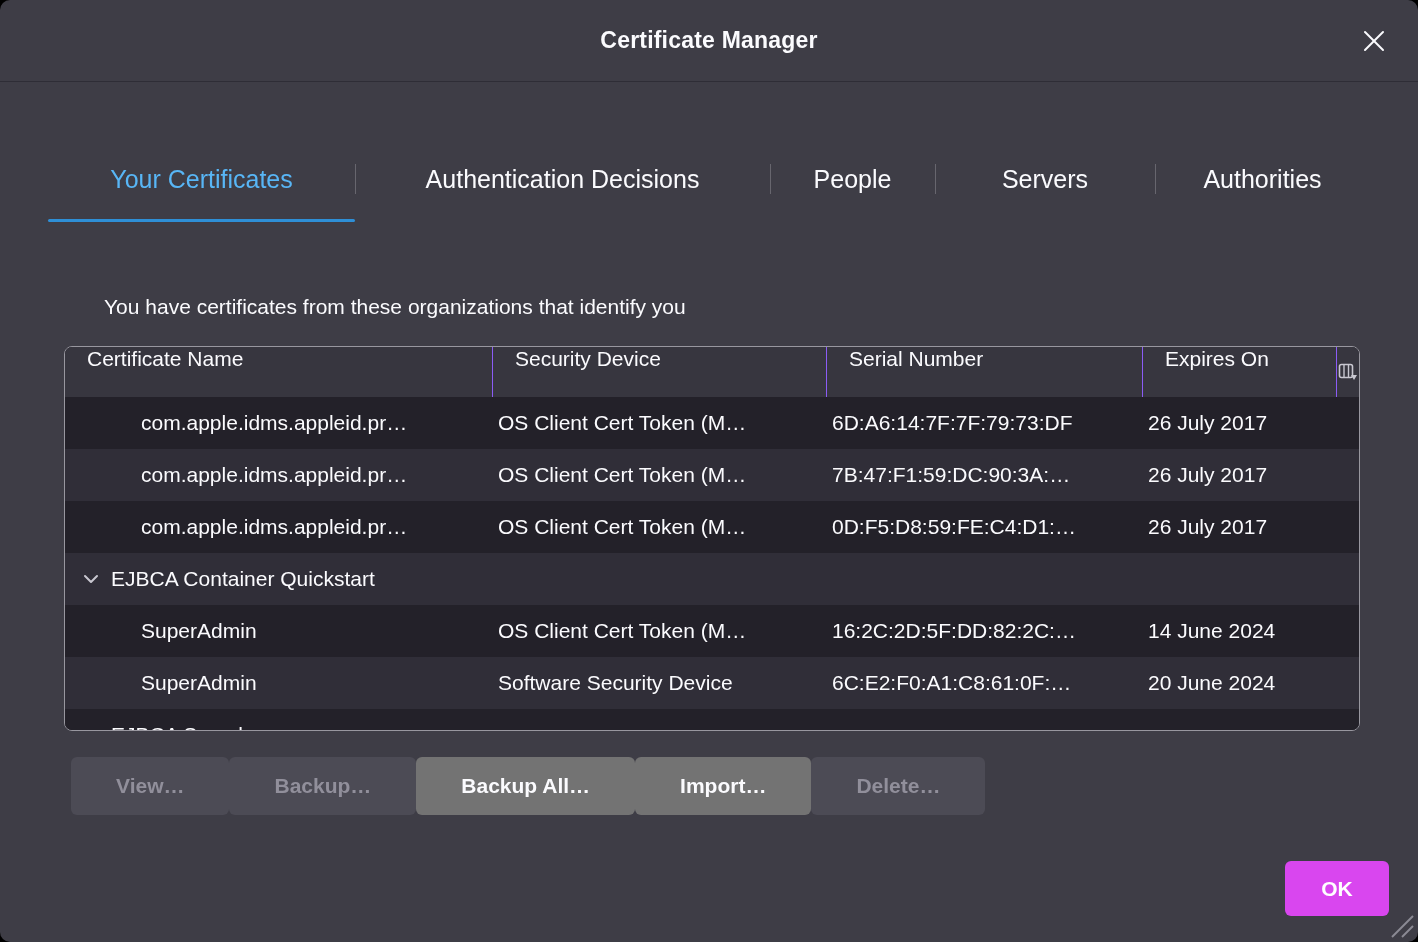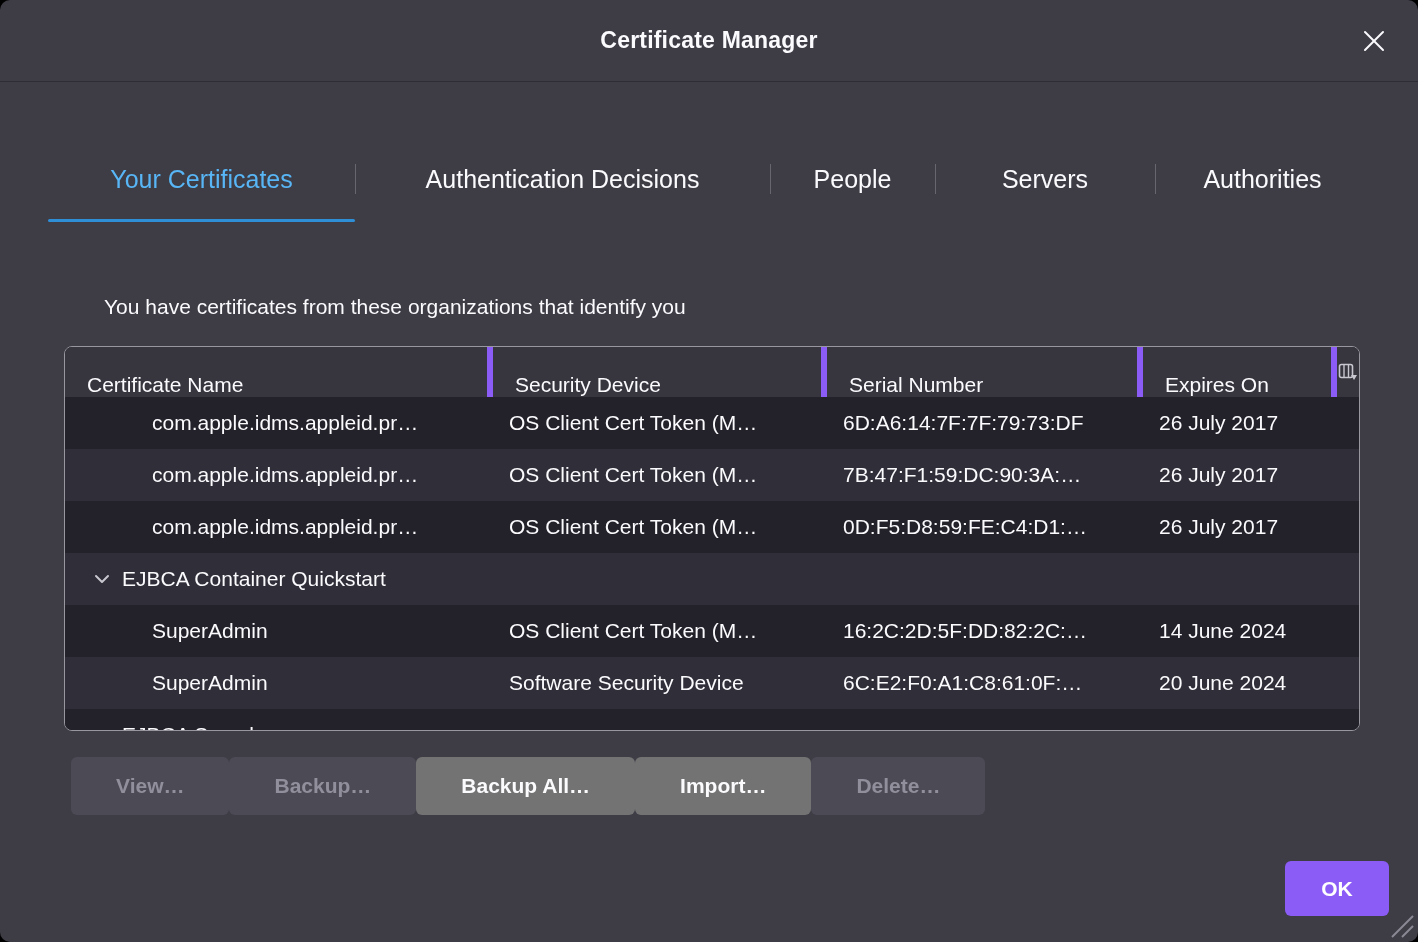--- a/index.html
+++ b/index.html
@@ -58,37 +58,37 @@
   .table {
     position:absolute; top:346px; left:64px; width:1296px; height:385px;
     border:1px solid #98979f; border-radius:8px; overflow:hidden;
     background:#232129;
   }
   .thead {
     display:grid; grid-template-columns:428px 334px 316px 194px 22px;
     height:50px; background:#37363f;
   }
   .th {
-    display:flex; align-items:flex-end; padding-left:22px;
-    font-size:21px; border-right:6px solid #8b5cf6;
+    display:flex; align-items:flex-start; padding-left:22px;
+    font-size:21px; border-right:1px solid #8b5cf6;
     white-space:nowrap; overflow:hidden; cursor:pointer;
   }
   .picker-cell {
     display:flex; align-items:center; justify-content:center; cursor:pointer;
   }
   .tbody { height:333px; overflow:hidden; }
   .row {
     display:grid; grid-template-columns:428px 334px 316px 194px 22px;
     height:52px; font-size:21px;
   }
   .row:nth-child(odd){ background:#232129; }
   .row:nth-child(even){ background:#302e38; }
   .cell {
     display:flex; align-items:center;
-    white-space:nowrap; overflow:hidden;margin-left:11px;
+    white-space:nowrap; overflow:hidden;
   }
   .cell.name    { padding-left:76px; }
   .cell.device,
   .cell.serial,
   .cell.expires { padding-left:5px; }
   .row.group .groupcell {
     grid-column:1 / -1;
     display:flex; align-items:center; gap:12px; padding-left:18px;border-radius:16px;
   }
   .chev { flex:0 0 auto; }
@@ -104,21 +104,21 @@
     font-family:"Liberation Sans","DejaVu Sans",sans-serif;
     font-size:21px; font-weight:700; white-space:nowrap;
   }
   .action-btn.enabled  { background:#737373; color:#fbfbfe; cursor:pointer; }
   .action-btn.disabled { background:#4c4b55; color:#918f9b; }
 
   
   .ok-btn {
     position:absolute; right:29px; bottom:26px;
     width:104px; height:55px;
-    background:#8b5cf6; border:none; border-radius:6px;
+    background:#d946ef; border:none; border-radius:6px;
     color:#ffffff; font-size:21px; font-weight:700; cursor:pointer;
     font-family:"Liberation Sans","DejaVu Sans",sans-serif;
   }
   .resize-grip { position:absolute; right:3px; bottom:3px; cursor:nwse-resize; }
 </style>
 </head>
 <body>
 
 <div class="dialog">
 

